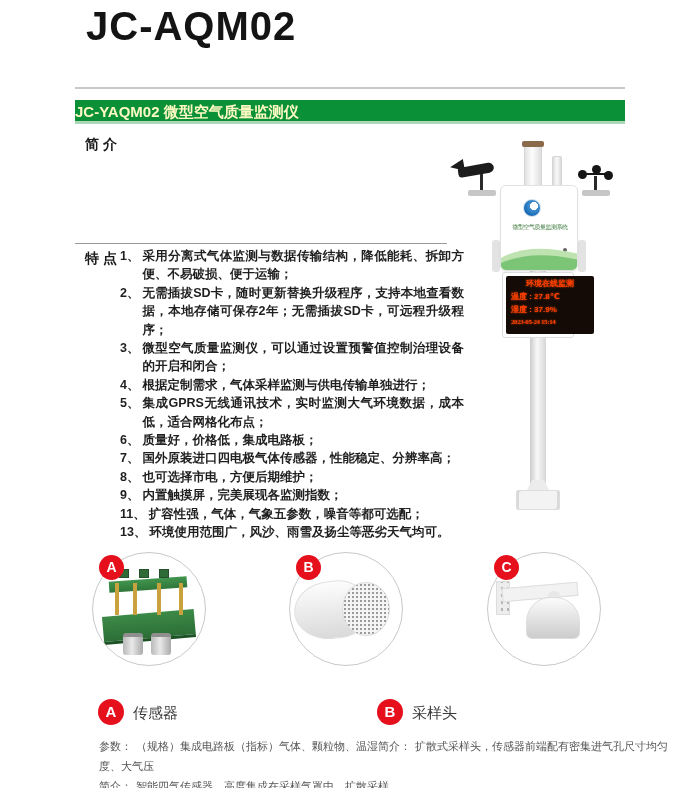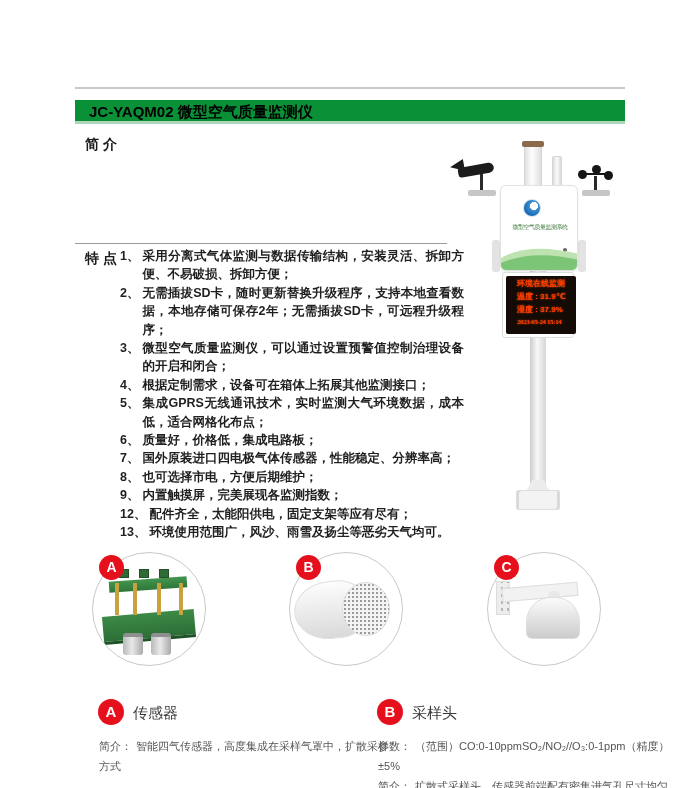--- a/index.html
+++ b/index.html
@@ -4,22 +4,22 @@
 <style>
   html,body{margin:0;padding:0;background:#fff;}
   .page{position:relative;width:700px;height:788px;background:#fff;overflow:hidden;
         font-family:"Liberation Sans","DejaVu Sans",sans-serif;color:#222;}
 
   
   .main-title{position:absolute;left:86px;top:4px;font-size:40px;font-weight:bold;color:#141414;letter-spacing:1px;}
   .main-subtitle{position:absolute;left:86px;top:48px;font-size:27px;font-weight:bold;color:#141414;letter-spacing:1px;}
   .top-rule{position:absolute;left:75px;top:87px;width:550px;height:2px;background:#c9c9c9;}
   .banner{position:absolute;left:75px;top:100px;width:550px;height:24px;background:#0a9138;
-          border-bottom:3px solid #aed6ba;color:#000000;font-size:15px;font-weight:bold;
-          line-height:24px;padding-left:14px;box-sizing:border-box;}
+          border-bottom:3px solid #aed6ba;color:#fef9c3;font-size:15px;font-weight:bold;
+          line-height:24px;box-sizing:border-box;}
 
   
   .section-label{position:absolute;left:85px;font-size:14px;font-weight:bold;color:#1a1a1a;}
   .intro-label{top:136px;}
   .feat-label{top:250px;}
 
   .intro-text{position:absolute;left:120px;top:132px;width:333px;font-size:12.5px;line-height:22px;
               font-weight:bold;color:#1f1f1f;text-align:justify;}
   .mid-rule{position:absolute;left:75px;top:243px;width:372px;height:1px;background:#9a9a9a;}
 
@@ -47,21 +47,21 @@
   .cup-plate{left:142px;top:50px;width:28px;height:6px;background:#c6c6c6;border-radius:2px;}
   .pole{left:90px;top:128px;width:16px;height:224px;background:linear-gradient(90deg,#cbcbcb,#f8f8f8 45%,#d6d6d6);}
   .box{left:60px;top:45px;width:78px;height:86px;background:#fff;border:1px solid #e2e2e2;border-radius:6px;box-shadow:0 1px 2px rgba(0,0,0,.08);overflow:hidden;}
   .logo{left:22px;top:13px;width:18px;height:18px;border-radius:50%;background:radial-gradient(circle at 62% 38%,#ffffff 28%,#3f8fd2 30%,#1565b0 75%);border:1px solid #cfe2f0;}
   .box-label{left:4px;top:37px;width:70px;font-size:6px;color:#3d7a3d;text-align:center;letter-spacing:-0.5px;}
   .box-btn{left:62px;top:62px;width:4px;height:4px;border-radius:50%;background:#666;}
   .swoosh{left:0;bottom:0;width:78px;height:34px;}
   .tab-l{left:52px;top:100px;width:8px;height:32px;background:#e3e3e3;border-radius:3px;}
   .tab-r{left:138px;top:100px;width:8px;height:32px;background:#e3e3e3;border-radius:3px;}
   .led{left:62px;top:132px;width:72px;height:66px;background:#fff;border:1px solid #ddd;border-radius:3px;padding:3px;}
-  .led-screen{position:relative;left:0;top:0;width:70px;height:58px;background:#140b06;border-radius:2px;padding:1px 11px;overflow:hidden;}
+  .led-screen{position:relative;left:0;top:0;width:88px;height:58px;background:#140b06;border-radius:2px;padding:1px 5px;overflow:hidden;}
   .led-screen div{position:relative;color:#ff3d00;text-shadow:0 0 2px rgba(255,80,0,.9);line-height:13px;font-size:8px;font-weight:bold;white-space:nowrap;}
   .led-title{text-align:center;color:#ff2d00;}
   .led-date{font-family:Liberation Serif, serif;font-size:7px !important;letter-spacing:-0.4px;}
   .foot{left:86px;top:340px;width:24px;height:12px;background:#ececec;clip-path:polygon(25% 0,75% 0,100% 100%,0 100%);}
   .base-plate{left:76px;top:350px;width:44px;height:20px;background:#f3f3f3;border:1px solid #ddd;border-radius:2px;
               box-shadow:inset 6px 4px 0 -4px #d9d9d9,inset -6px -4px 0 -4px #d9d9d9;}
 
   
   .circle{position:absolute;top:552px;width:112px;height:112px;border:1px solid #c9c9c9;border-radius:50%;background:#fff;overflow:hidden;}
   .circle *{position:absolute;box-sizing:border-box;}
@@ -102,47 +102,48 @@
                 color:#fff;font-size:15px;font-weight:bold;text-align:center;line-height:26px;}
   .detail-title{position:absolute;left:35px;top:5px;font-size:15px;color:#3a3a3a;}
   .detail-lines{position:absolute;left:1px;top:37px;width:300px;font-size:11px;color:#555;line-height:20px;}
   .dl-label{padding-right:4px;}
 </style>
 </head>
 <body>
 
 <div class="page">
 
+  <div class="main-title">JC-AQM02</div>
   <div class="top-rule"></div>
 
   <div class="banner">
     <span>JC-YAQM02 微型空气质量监测仪</span>
   </div>
 
   <div class="section-label intro-label">简 介</div>
 
   <div class="mid-rule"></div>
 
   <div class="section-label feat-label">特 点</div>
   <div class="features-list">
     <div class="feat-row">
         <span class="feat-num">1、</span>
-        <span class="feat-text">采用分离式气体监测与数据传输结构，安装灵活、拆卸方便、不易破损、拆卸方便；</span>
+        <span class="feat-text">采用分离式气体监测与数据传输结构，降低能耗、拆卸方便、不易破损、便于运输；</span>
       </div>
     <div class="feat-row">
         <span class="feat-num">2、</span>
         <span class="feat-text">无需插拔SD卡，随时更新替换升级程序，支持本地查看数据，本地存储可保存2年；无需插拔SD卡，可远程升级程序；</span>
       </div>
     <div class="feat-row">
         <span class="feat-num">3、</span>
         <span class="feat-text">微型空气质量监测仪，可以通过设置预警值控制治理设备的开启和闭合；</span>
       </div>
     <div class="feat-row">
         <span class="feat-num">4、</span>
-        <span class="feat-text">根据定制需求，设备可在箱体上拓展其他监测接口；</span>
+        <span class="feat-text">根据定制需求，气体采样监测与供电传输单独进行；</span>
       </div>
     <div class="feat-row">
         <span class="feat-num">5、</span>
         <span class="feat-text">集成GPRS无线通讯技术，实时监测大气环境数据，成本低，适合网格化布点；</span>
       </div>
     <div class="feat-row">
         <span class="feat-num">6、</span>
         <span class="feat-text">质量好，价格低，集成电路板；</span>
       </div>
     <div class="feat-row">
@@ -151,22 +152,22 @@
       </div>
     <div class="feat-row">
         <span class="feat-num">8、</span>
         <span class="feat-text">也可选择市电，方便后期维护；</span>
       </div>
     <div class="feat-row">
         <span class="feat-num">9、</span>
         <span class="feat-text">内置触摸屏，完美展现各监测指数；</span>
       </div>
     <div class="feat-row">
-        <span class="feat-num">12、</span>
-        <span class="feat-text">配件齐全，太能阳供电，固定支架等应有尽有；</span>
+        <span class="feat-num">11、</span>
+        <span class="feat-text">扩容性强，气体，气象五参数，噪音等都可选配；</span>
       </div>
     <div class="feat-row">
         <span class="feat-num">13、</span>
         <span class="feat-text">环境使用范围广，风沙、雨雪及扬尘等恶劣天气均可。</span>
       </div>
   </div>
 
   <div class="device">
     <div class="pole"></div>
     <div class="cyl-main"></div>
@@ -189,21 +190,21 @@
       <div class="box-label">微型空气质量监测系统</div>
       <div class="box-btn"></div>
       <svg class="swoosh" viewBox="0 0 78 34" xmlns="http://www.w3.org/2000/svg">
         <path d="M0,22 Q28,6 78,18 L78,34 L0,34 Z" fill="#bfe3b0"></path>
         <path d="M0,27 Q32,13 78,24 L78,34 L0,34 Z" fill="#7cc576"></path>
       </svg>
     </div>
     <div class="led">
       <div class="led-screen">
         <div class="led-title">环境在线监测</div>
-        <div class="led-row">温度 : 31.9℃</div>
+        <div class="led-row">温度 : 27.8℃</div>
         <div class="led-row">湿度 : 37.9%</div>
         <div class="led-row led-date">2023-05-24 15:14</div>
       </div>
     </div>
     <div class="foot"></div>
     <div class="base-plate"></div>
   </div>
 
   <div class="circle circle-a">
     <div class="pcb-bottom"></div>
@@ -229,25 +230,25 @@
     <div class="bracket-dome"></div>
   </div>
   <div class="badge badge-a">A</div>
   <div class="badge badge-b">B</div>
   <div class="badge badge-c">C</div>
 
   <div class="detail detail-a">
     <div class="detail-badge">A</div>
     <div class="detail-title">传感器</div>
     <div class="detail-lines">
+      <div><span class="dl-label">参数：</span><span>（规格）集成电路板（指标）气体、颗粒物、温湿度、大气压</span></div>
       <div><span class="dl-label">简介：</span><span>智能四气传感器，高度集成在采样气罩中，扩散采样方式</span></div>
     </div>
   </div>
   <div class="detail detail-b">
     <div class="detail-badge">B</div>
     <div class="detail-title">采样头</div>
     <div class="detail-lines">
-      <div><span class="dl-label">参数：</span><span>（范围）CO:0-10ppmSO₂/NO₂//O₃:0-1ppm（精度）±5%</span></div>
       <div><span class="dl-label">简介：</span><span>扩散式采样头，传感器前端配有密集进气孔尺寸均匀</span></div>
     </div>
   </div>
 
 </div>
 
 </body></html>

